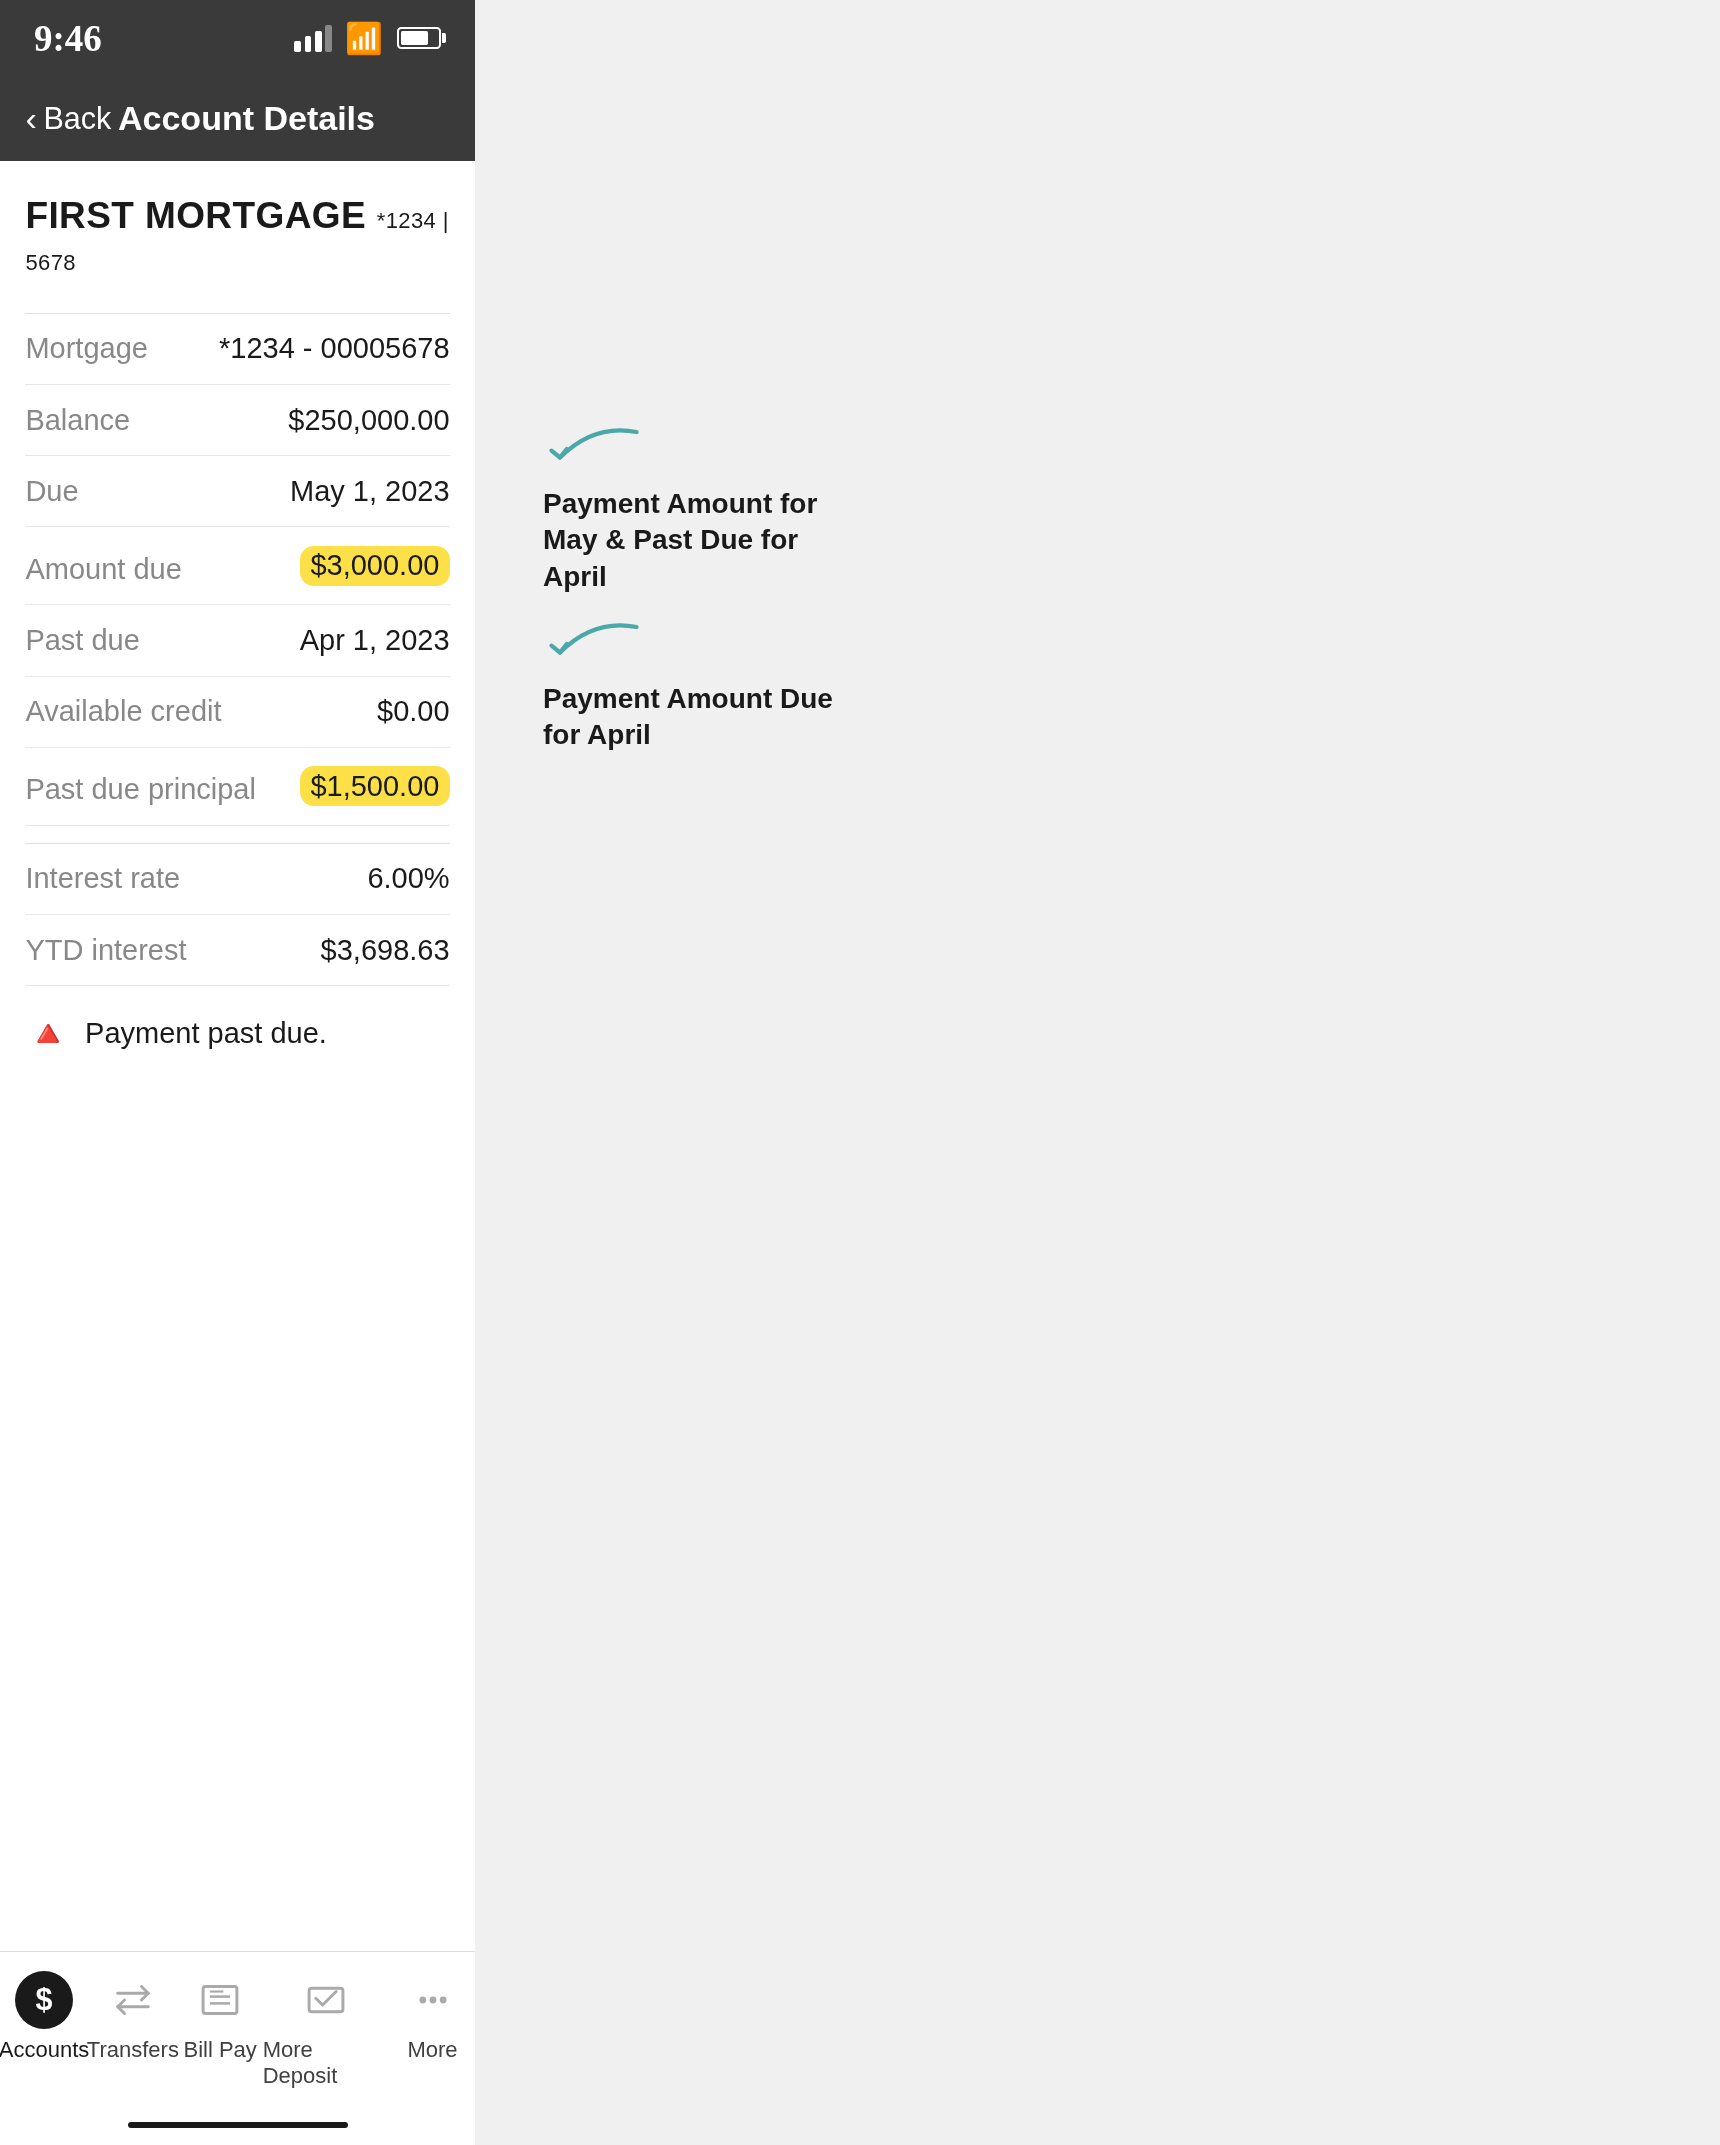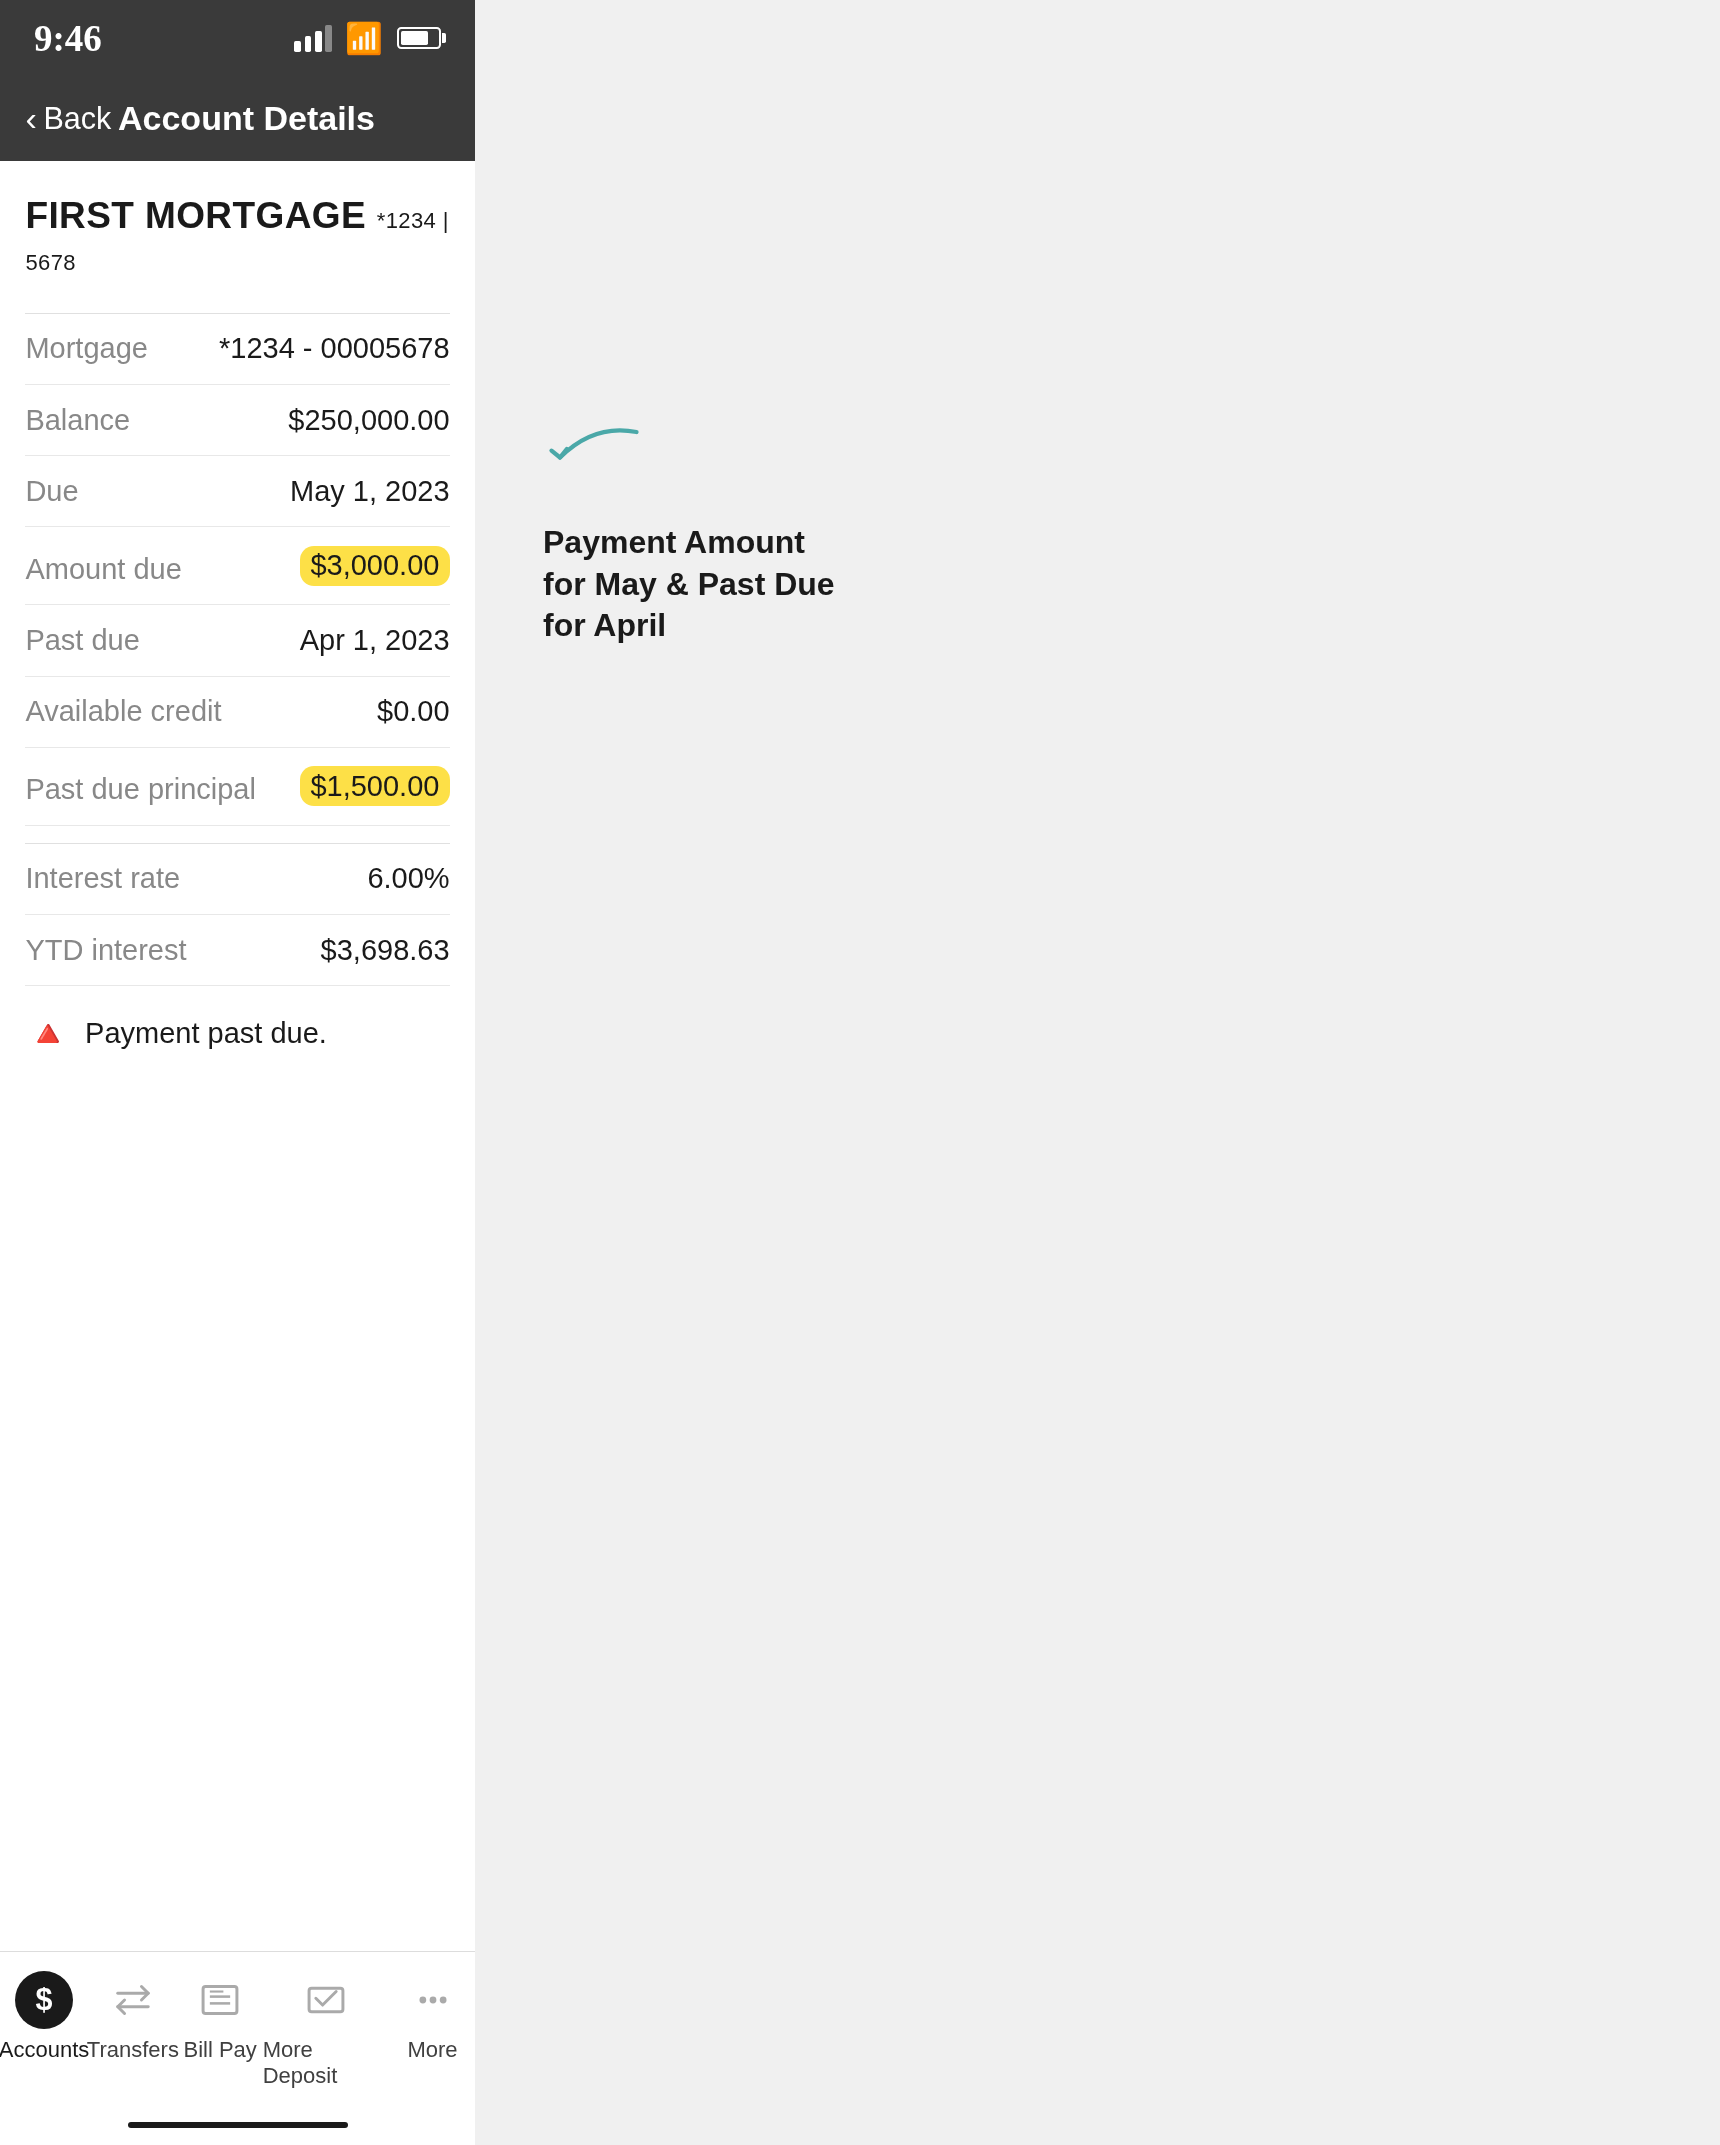--- a/index.html
+++ b/index.html
@@ -289,26 +289,25 @@
       top: 415px;
       left: 68px;
     }
 
     .annotation-block-2 {
       top: 610px;
       left: 68px;
     }
 
     .annotation-text {
-      font-size: 32px;
+      font-size: 28px;
       font-weight: 700;
       color: #1a1a1a;
       line-height: 1.3;
       max-width: 305px;
-      margin-top: 36px;
     }
 
     
     .tab-svg {
       width: 44px;
       height: 44px;
       fill: none;
       stroke: #aaa;
       stroke-width: 3;
     }
@@ -467,15 +466,22 @@
 <div class="annotation-area">
 
   <div class="annotation-block annotation-block-1">
     <svg width="102" height="68" viewBox="0 0 120 80">
       <path d="M110,20 Q60,10 20,50" stroke="#4aa8a8" stroke-width="5" fill="none" stroke-linecap="round"></path>
       <polyline points="10,42 20,50 28,40" stroke="#4aa8a8" stroke-width="5" fill="none" stroke-linecap="round" stroke-linejoin="round"></polyline>
     </svg>
     <div class="annotation-text">Payment Amount for May &amp; Past Due for April</div>
   </div>
 
+  <div class="annotation-block annotation-block-2">
+    <svg width="102" height="68" viewBox="0 0 120 80">
+      <path d="M110,20 Q60,10 20,50" stroke="#4aa8a8" stroke-width="5" fill="none" stroke-linecap="round"></path>
+      <polyline points="10,42 20,50 28,40" stroke="#4aa8a8" stroke-width="5" fill="none" stroke-linecap="round" stroke-linejoin="round"></polyline>
+    </svg>
+    <div class="annotation-text">Payment Amount Due for April</div>
+  </div>
 
 </div>
 
 
 </body></html>

